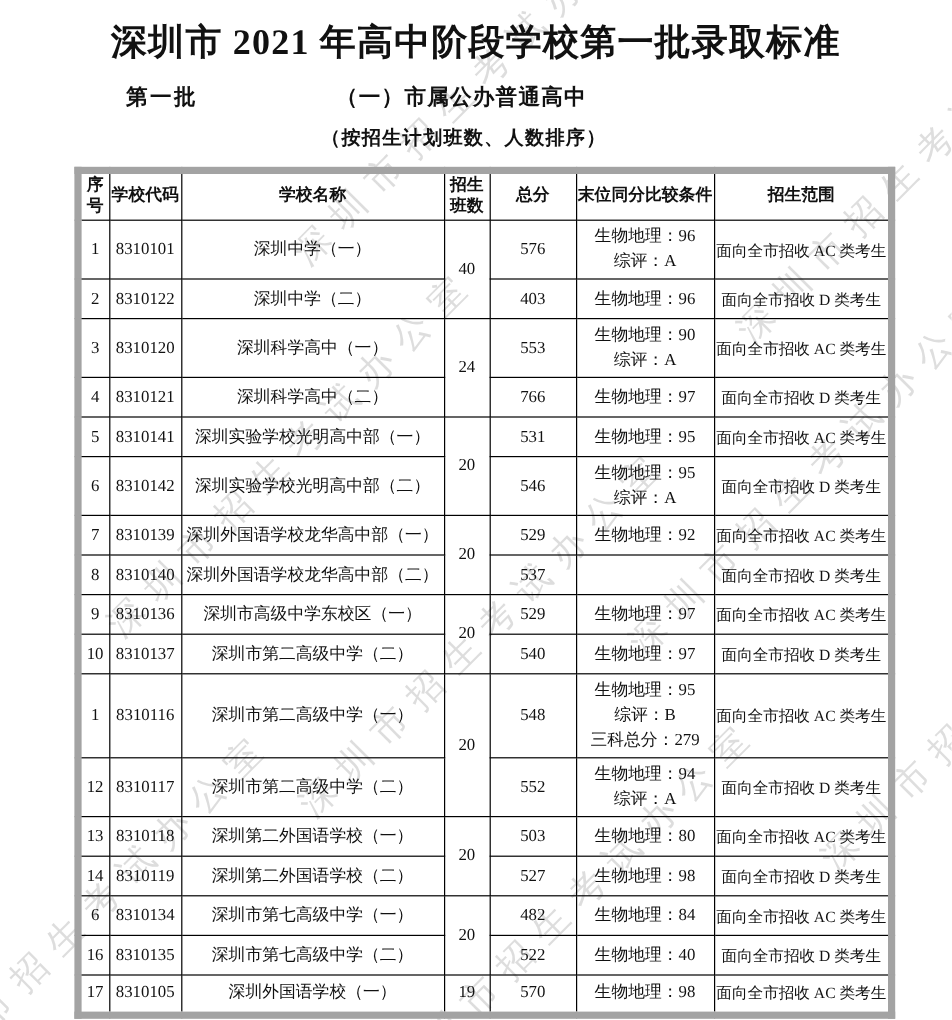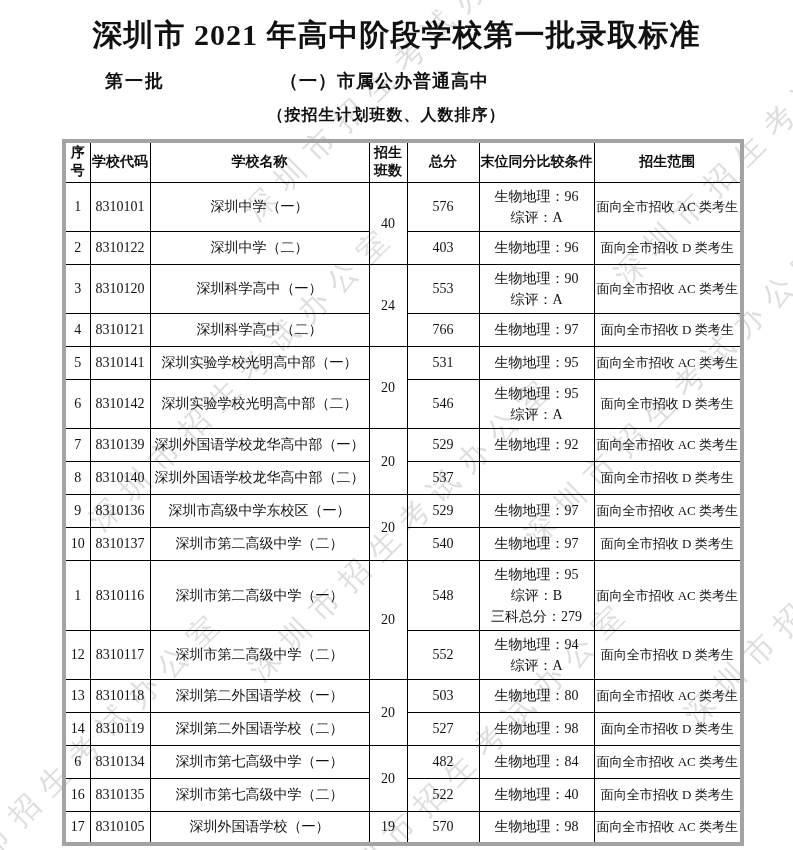--- a/index.html
+++ b/index.html
@@ -54,21 +54,21 @@
     letter-spacing: 1px;
     padding-right: 20px;
   }
 
   
   table.doc-table {
     margin: 13px 0 0 62px;
     width: 678px;
     border-collapse: collapse;
     table-layout: fixed;
-    border: 4px solid #a3a3a3;
+    border: 6px solid #a3a3a3;
     background: transparent;
   }
   .doc-table th, .doc-table td {
     border: 1px solid #000;
     text-align: center;
     vertical-align: middle;
     overflow: hidden;
   }
   .doc-table th {
     height: 41px;

